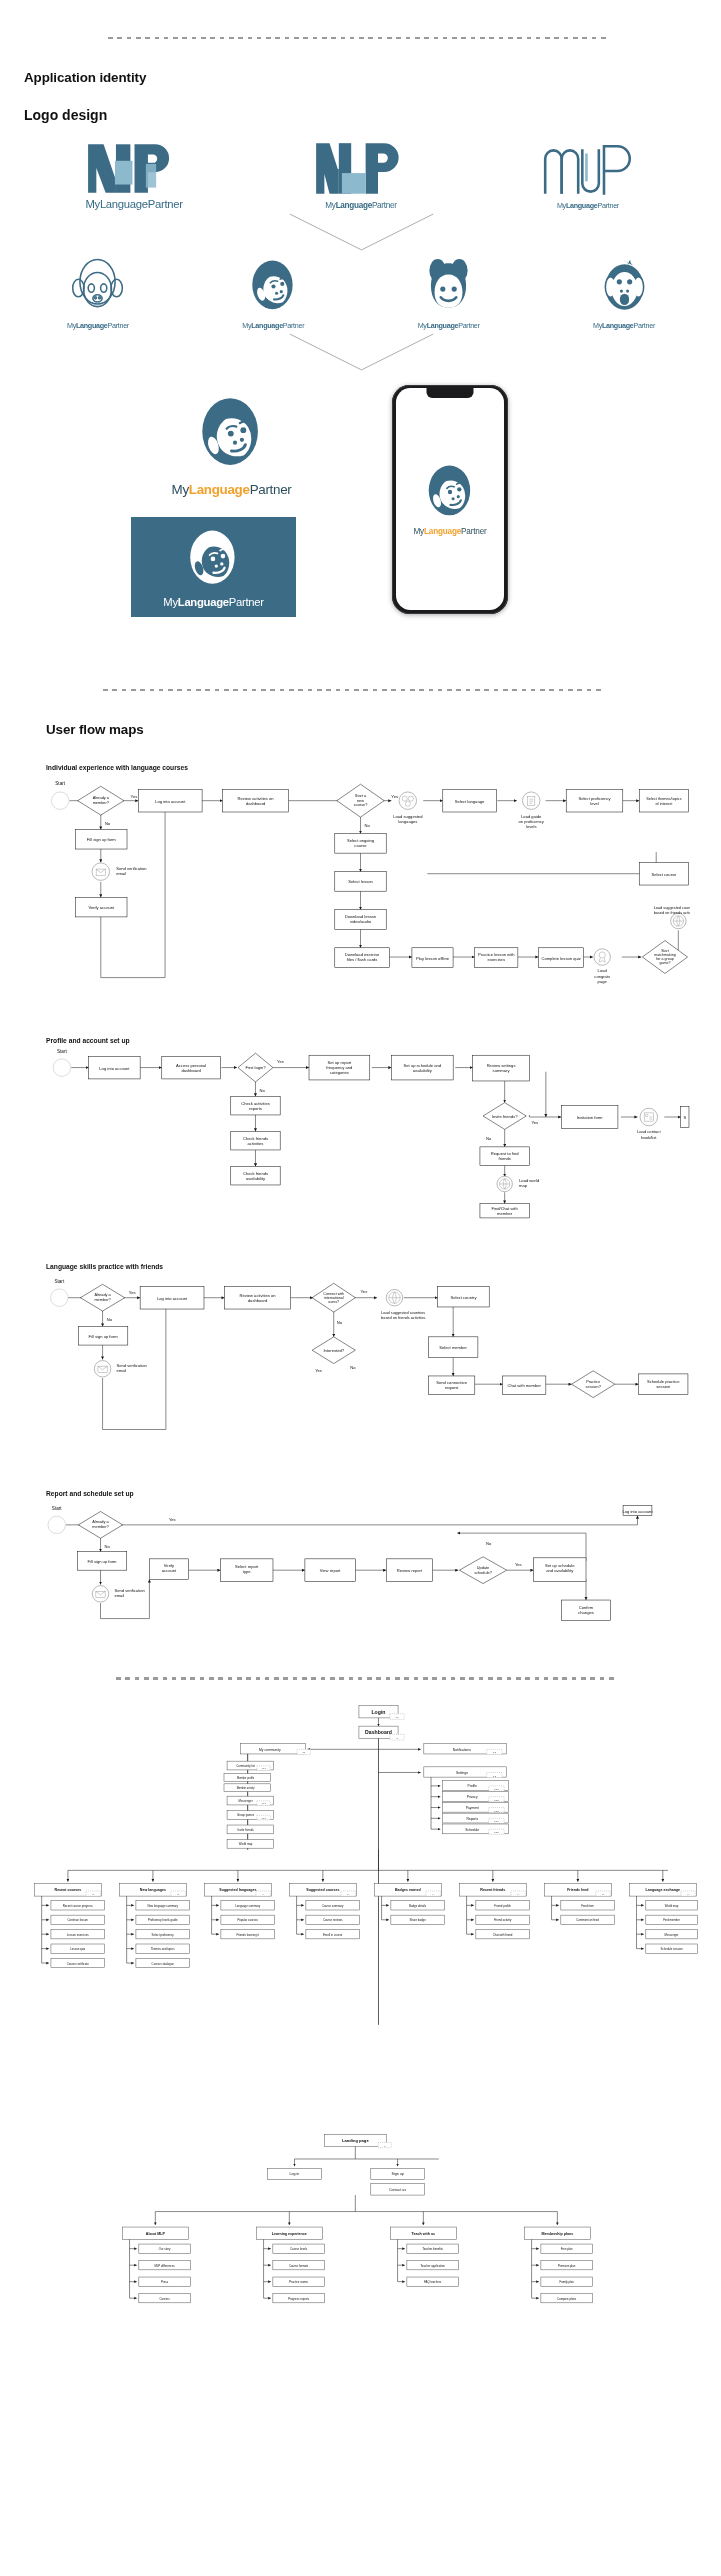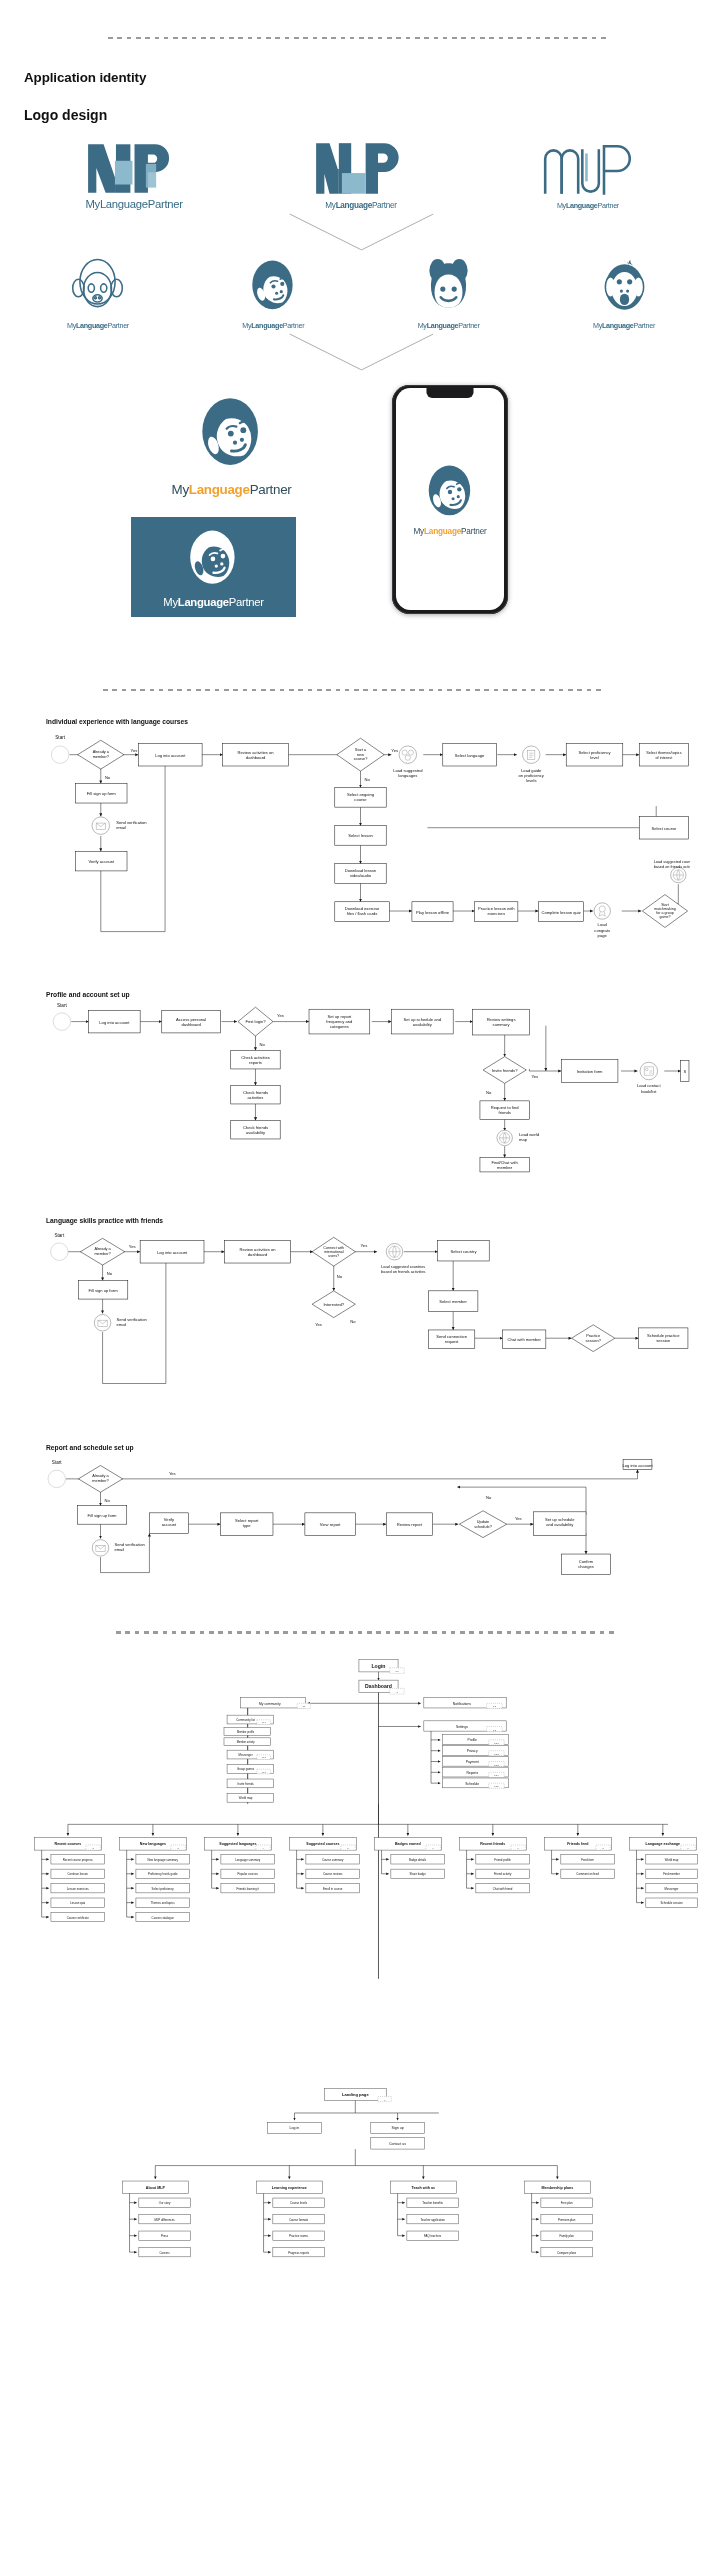--- a/index.html
+++ b/index.html
@@ -347,20 +347,21 @@
         </svg>
         <div class="wordmark-phone">
           <span class="dark">My</span><span class="orange">Language</span><span class="dark">Partner</span>
         </div>
       </div>
     </div>
   </div>
 
   <div class="dot-rule rule-2"></div>
 
+  <h1 class="section-title indent-2">User flow maps</h1>
 
   <div class="spacer-sm"></div>
 
   <div class="flow-block">
     <h3 class="flow-title">Individual experience with language courses</h3>
     <div class="flow-canvas">
       <svg width="659" height="216" viewBox="0 0 1280 420" font-family="Liberation Sans, sans-serif">
         <defs>
           <marker id="ar" markerWidth="7" markerHeight="7" refX="6" refY="3" orient="auto">
             <path d="M0,0 L6,3 L0,6 z" fill="#1a1a1a"></path>

